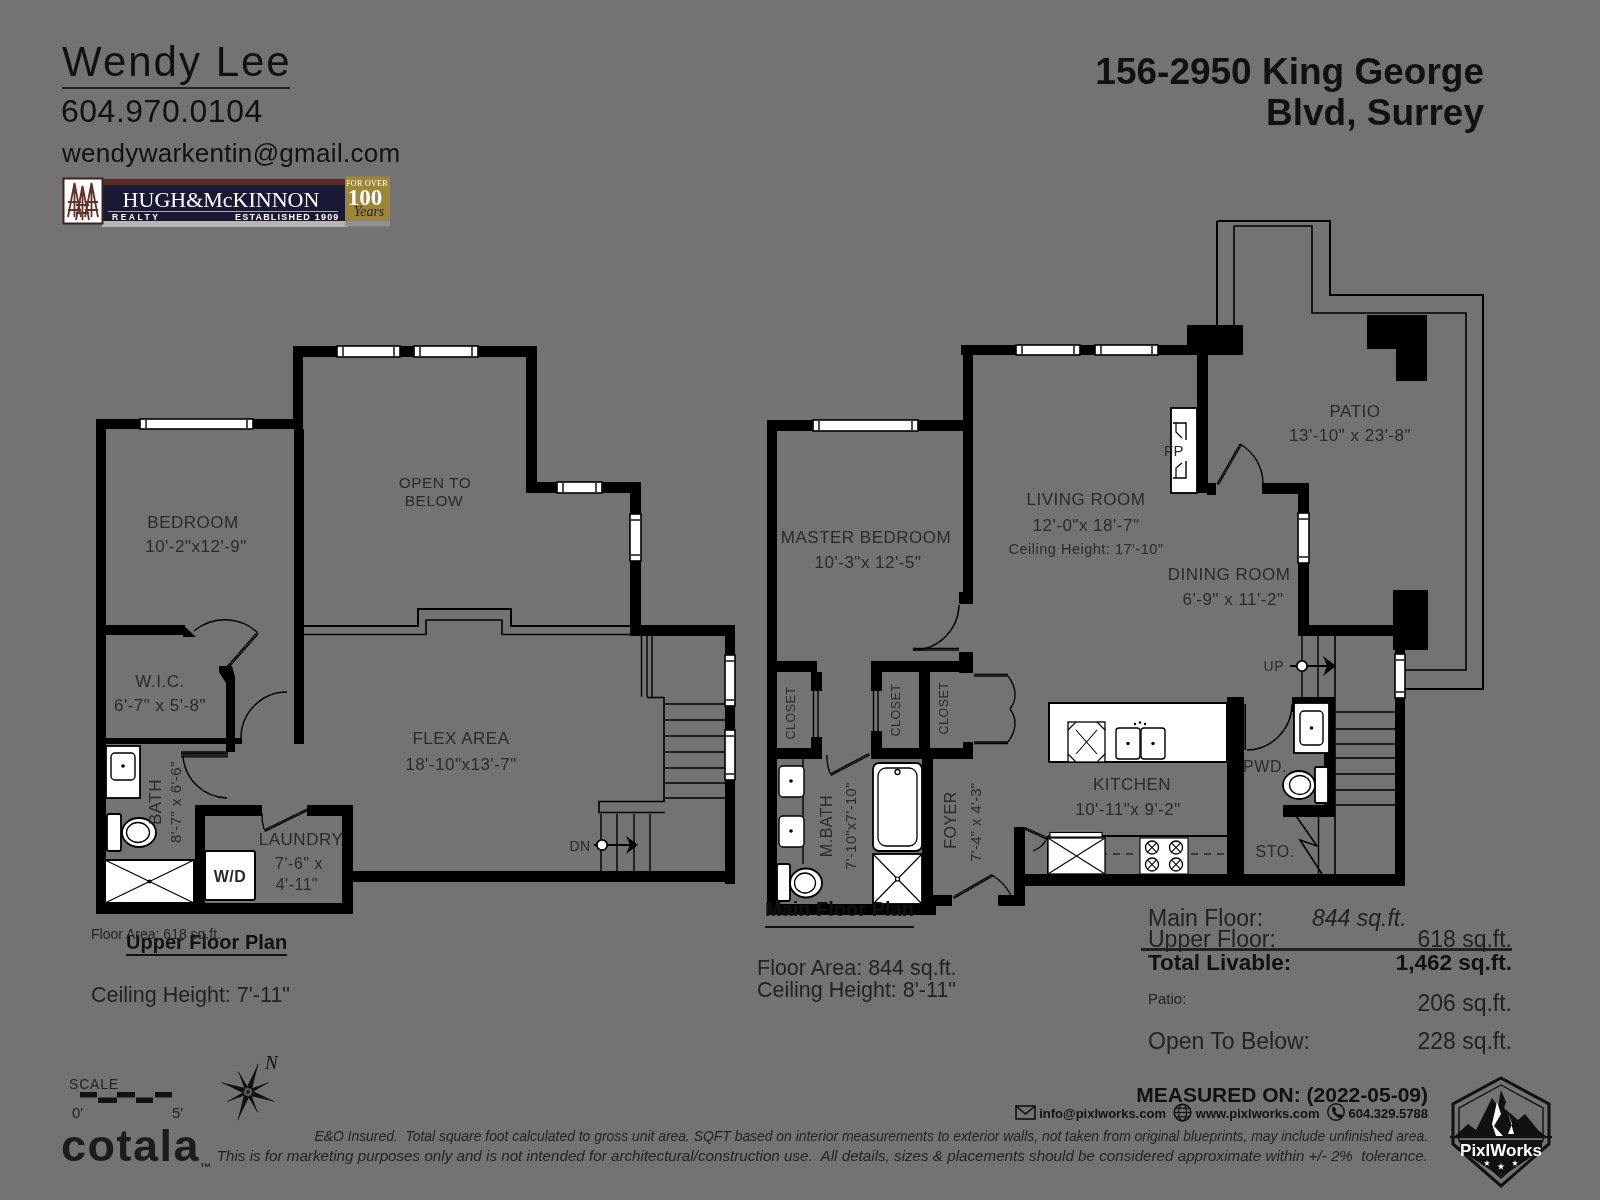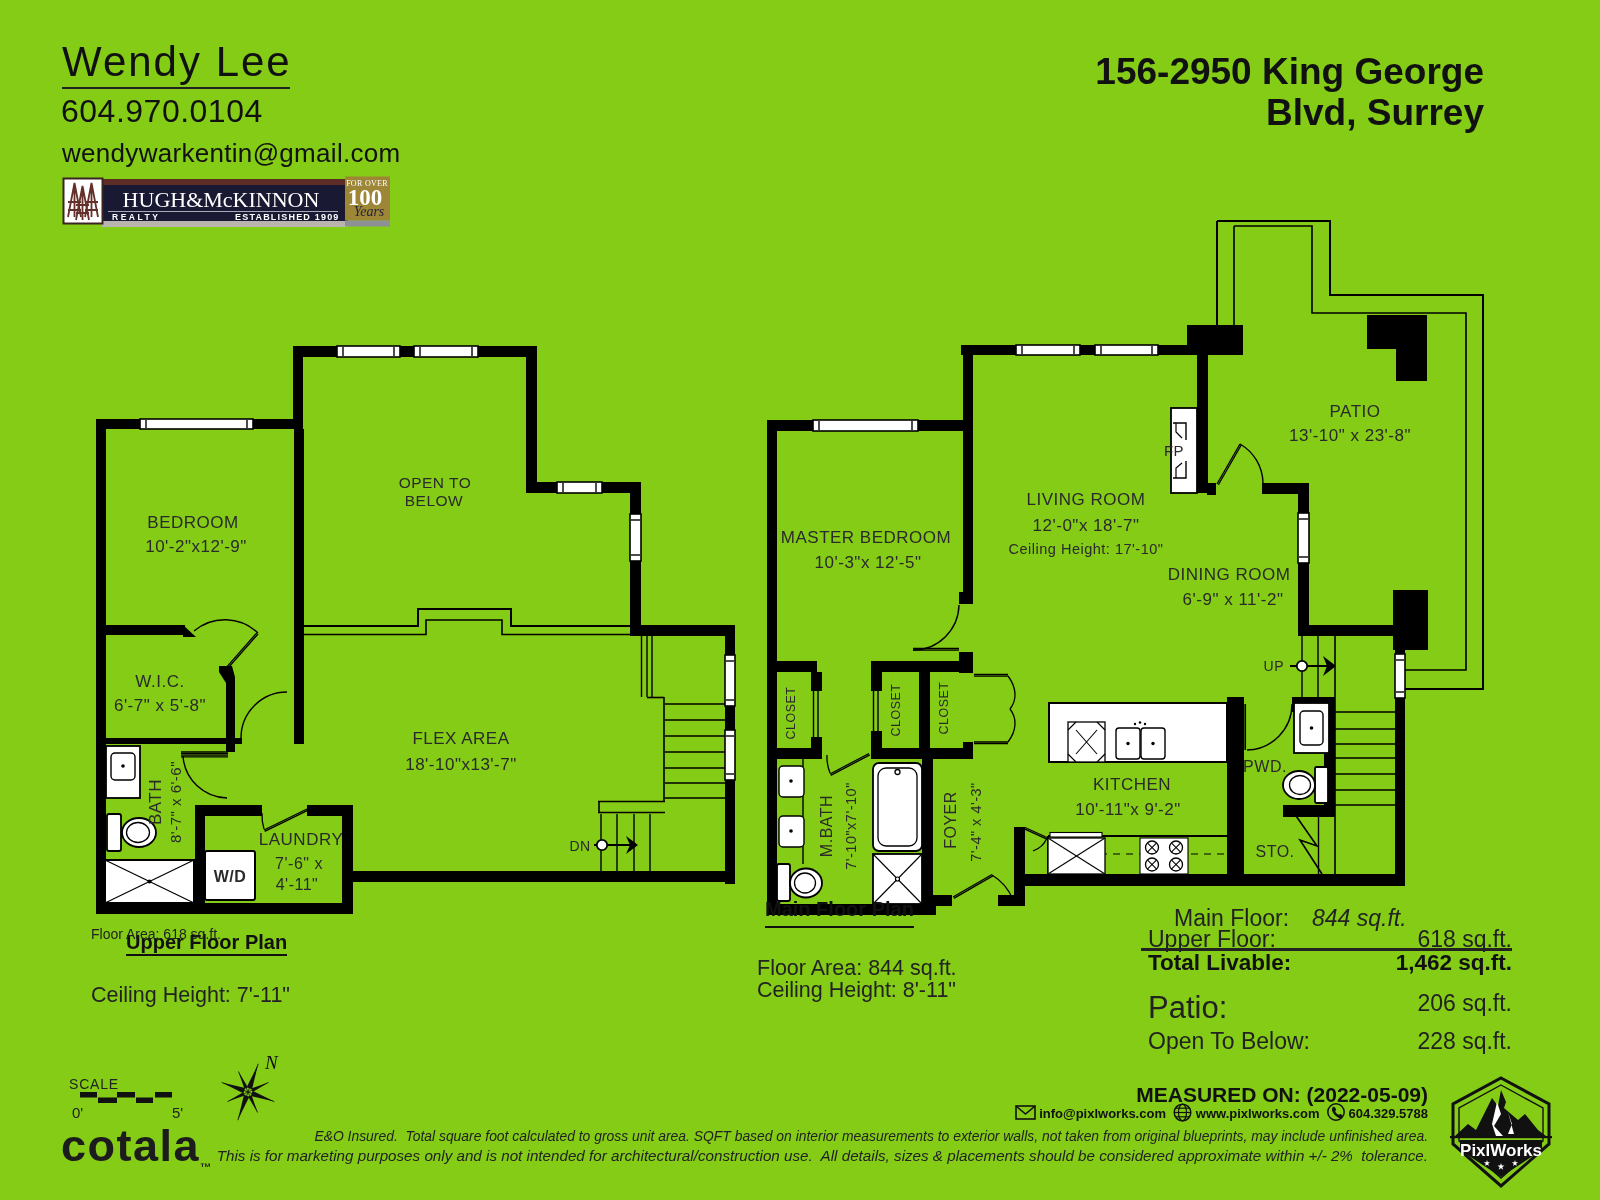--- a/index.html
+++ b/index.html
@@ -1,17 +1,17 @@
 <!DOCTYPE html>
 <html><head>
 <meta charset="utf-8">
 <style>
   html,body{margin:0;padding:0;background:#fff;}
   *{-webkit-font-smoothing:antialiased;}
-  #page{position:relative;will-change:transform;width:1600px;height:1200px;background:#84cc16;overflow:hidden;
+  #page{position:relative;will-change:transform;width:1600px;height:1200px;background:#737373;overflow:hidden;
         font-family:"Liberation Sans", sans-serif;color:#1a1a1a;}
   .abs{position:absolute;}
 </style>
 </head>
 <body>
 <div id="page">
 
 <div class="abs" style="left:62px;top:38px;font-size:42px;letter-spacing:2px;color:#111;">Wendy Lee</div>
 
 <div class="abs" style="left:62px;top:87px;width:228px;height:2.2px;background:#222;"></div>
@@ -535,32 +535,32 @@
 <div class="abs" style="left:91px;top:926px;font-size:14px;color:#222;">Floor Area: 618 sq.ft.</div>
 
 <div class="abs" style="left:91px;top:983px;font-size:21.5px;color:#222;">Ceiling Height: 7'-11"</div>
 
 <div class="abs" style="left:765px;top:898px;font-size:20px;line-height:1.1;font-weight:bold;color:#111;border-bottom:2.5px solid #111;padding-bottom:6px;">Main Floor Plan</div>
 
 <div class="abs" style="left:757px;top:956px;font-size:21.5px;color:#222;">Floor Area: 844 sq.ft.</div>
 
 <div class="abs" style="left:757px;top:978px;font-size:21.5px;color:#222;">Ceiling Height: 8'-11"</div>
 
-<div class="abs" style="left:1148px;top:905px;font-size:23px;color:#222;margin-left:26px;">Main Floor:</div>
+<div class="abs" style="left:1148px;top:905px;font-size:23px;color:#222;">Main Floor:</div>
 <div class="abs" style="left:1312px;top:905px;width:200px;text-align:left;font-size:23px;color:#222;font-style:italic;">844 sq.ft.</div>
 
 <div class="abs" style="left:1148px;top:926px;font-size:23px;color:#222;">Upper Floor:</div>
 <div class="abs" style="left:1312px;top:926px;width:200px;text-align:right;font-size:23px;color:#222;">618 sq.ft.</div>
 
 <div class="abs" style="left:1141px;top:948px;width:371px;height:2.5px;background:#222;"></div>
 
 <div class="abs" style="left:1148px;top:950px;font-size:22.5px;font-weight:bold;color:#111;">Total Livable:</div>
 <div class="abs" style="left:1312px;top:950px;width:200px;text-align:right;font-size:22.5px;font-weight:bold;color:#111;">1,462 sq.ft.</div>
 
-<div class="abs" style="left:1148px;top:990px;font-size:31px;color:#222;">Patio:</div>
+<div class="abs" style="left:1148px;top:990px;font-size:15px;color:#222;">Patio:</div>
 <div class="abs" style="left:1312px;top:990px;width:200px;text-align:right;font-size:23px;color:#222;">206 sq.ft.</div>
 
 <div class="abs" style="left:1148px;top:1028px;font-size:23px;color:#222;">Open To Below:</div>
 <div class="abs" style="left:1312px;top:1028px;width:200px;text-align:right;font-size:23px;color:#222;">228 sq.ft.</div>
 
 <div class="abs" style="right:172px;top:1083px;font-size:21px;font-weight:bold;color:#111;white-space:nowrap;">MEASURED ON: (2022-05-09)</div>
 
 <div class="abs" style="right:172px;top:1103px;font-size:13px;font-weight:bold;color:#111;white-space:nowrap;">
 <svg width="21" height="15" viewBox="0 0 21 15" style="vertical-align:-2px;">
         <rect x="1" y="1" width="19" height="13" fill="none" stroke="#111" stroke-width="1.6"></rect>

